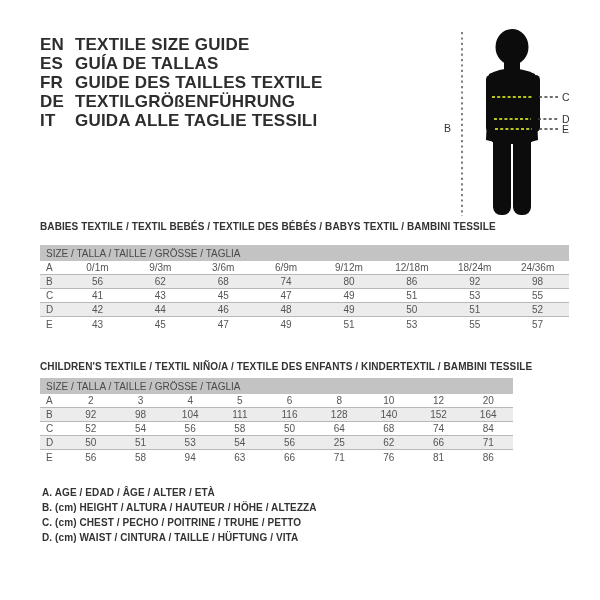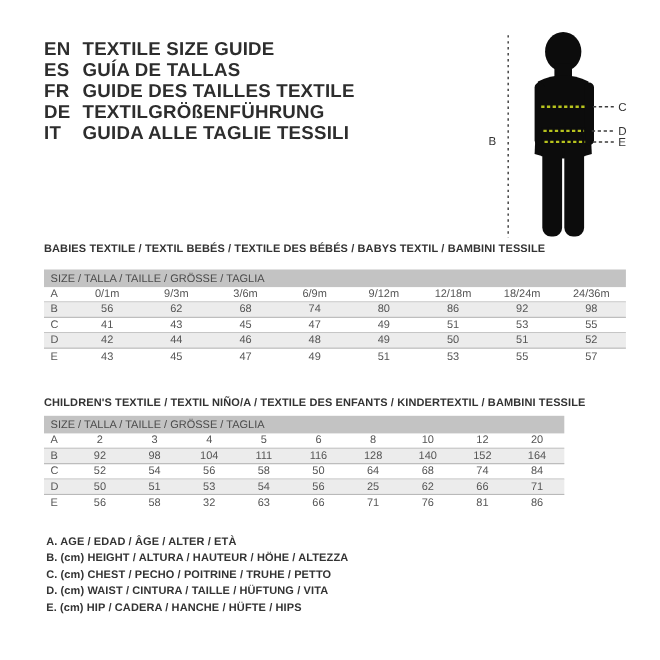--- a/index.html
+++ b/index.html
@@ -205,31 +205,30 @@
         <span class="t-cell">56</span>
         <span class="t-cell">25</span>
         <span class="t-cell">62</span>
         <span class="t-cell">66</span>
         <span class="t-cell">71</span>
       </div>
       <div class="t-row">
         <span class="t-label">E</span>
         <span class="t-cell">56</span>
         <span class="t-cell">58</span>
-        <span class="t-cell">32</span>
+        <span class="t-cell">94</span>
         <span class="t-cell">63</span>
         <span class="t-cell">66</span>
         <span class="t-cell">71</span>
         <span class="t-cell">76</span>
         <span class="t-cell">81</span>
         <span class="t-cell">86</span>
       </div>
     </div>
 
   <div class="legend" id="legend">
       <div class="legend-line">A. AGE / EDAD / ÂGE / ALTER / ETÀ</div>
       <div class="legend-line">B. (cm) HEIGHT / ALTURA / HAUTEUR / HÖHE / ALTEZZA</div>
       <div class="legend-line">C. (cm) CHEST / PECHO / POITRINE / TRUHE / PETTO</div>
       <div class="legend-line">D. (cm) WAIST / CINTURA / TAILLE / HÜFTUNG / VITA</div>
-      <div class="legend-line">E. (cm) HIP / CADERA / HANCHE / HÜFTE / HIPS</div>
     </div>
 
 </div>
 
 </body></html>

